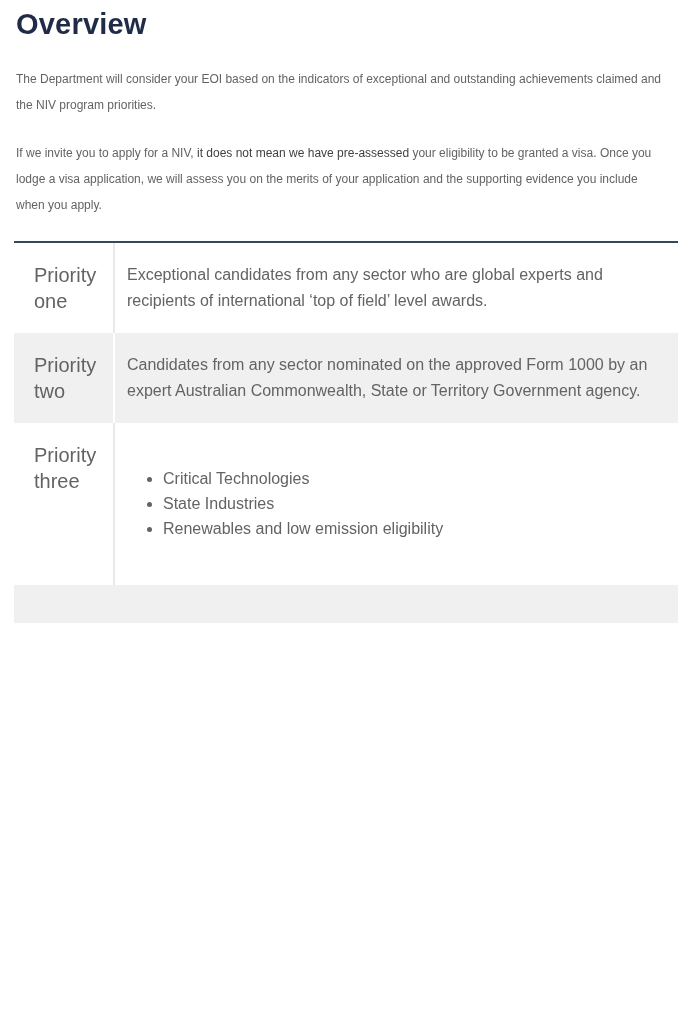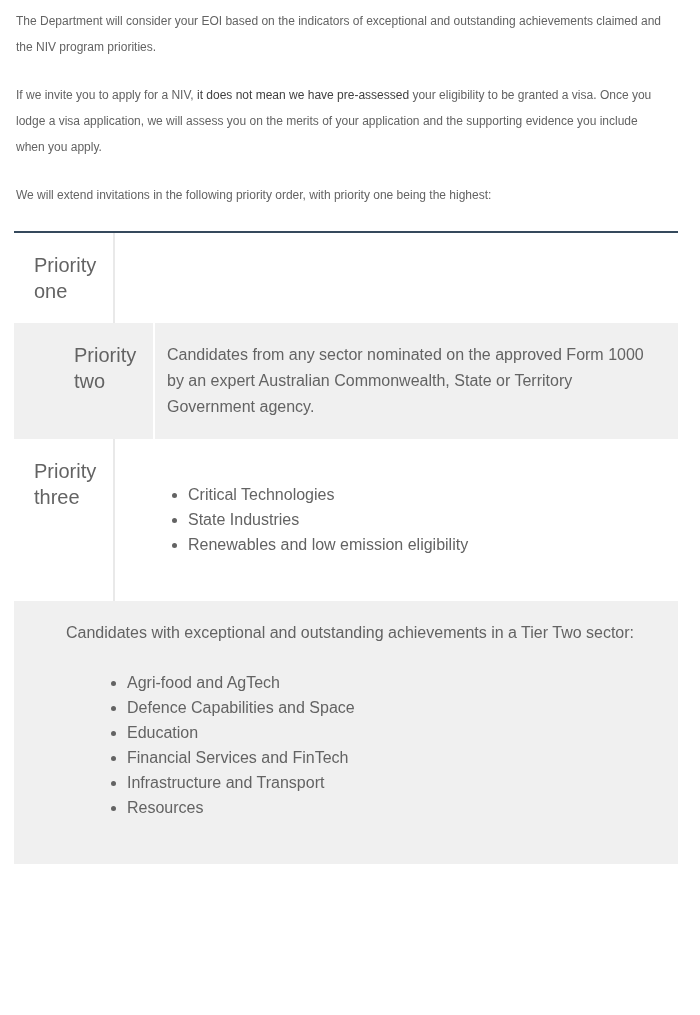--- a/index.html
+++ b/index.html
@@ -46,21 +46,20 @@
     border-top:2px solid var(--table-top-border);
     width:664px;
     margin-top:23px;
   }
   .t-row{
     display:flex;
     align-items:stretch;
   }
   .t-row.shaded{
     background:var(--row-shade);
-    padding-left:40px;
   }
   .t-label{
     flex:0 0 101px;
     width:101px;
     padding:19px 8px 19px 20px;
     border-right:2px solid var(--divider);
     font-size:20px;
     line-height:26px;
     color:var(--body-text);
   }
@@ -79,63 +78,56 @@
   }
   .t-content ul{
     margin:24px 0 25px 0;
     padding-left:36px;
     list-style:disc outside;
   }
   .t-content li{
     line-height:25px;
     font-size:16px;
     color:var(--body-text);
-    margin-left:25px;
   }
 </style>
 </head>
 <body>
 
 <div class="page">
 
+  <h2 class="page-title">Overview</h2>
 
   <p class="body-para">The Department will consider your EOI based on the indicators of exceptional and outstanding achievements claimed and the NIV program priorities.</p>
 
   <p class="body-para"><span>If we invite you to apply for a NIV, </span><b>it does not mean we have pre-assessed</b><span> your eligibility to be granted a visa. Once you lodge a visa application, we will assess you on the merits of your application and the supporting evidence you include when you apply.</span></p>
 
-  <p class="body-para">We will extend invitations in the following priority order, with priority one being the highest:</p>
 
   <div class="priority-table">
       <div class="t-row">
         <div class="t-label">Priority one</div>
+        <div class="t-content">
+          <p>Exceptional candidates from any sector who are global experts and recipients of international ‘top of field’ level awards.</p>
+        </div>
       </div>
       <div class="t-row shaded">
         <div class="t-label">Priority two</div>
         <div class="t-content">
           <p>Candidates from any sector nominated on the approved Form 1000 by an expert Australian Commonwealth, State or Territory Government agency.</p>
         </div>
       </div>
       <div class="t-row">
         <div class="t-label">Priority three</div>
         <div class="t-content">
           <ul>
             <li>Critical Technologies</li>
             <li>State Industries</li>
             <li>Renewables and low emission eligibility</li>
           </ul>
         </div>
       </div>
       <div class="t-row shaded">
         <div class="t-content">
-          <p>Candidates with exceptional and outstanding achievements in a Tier Two sector:</p>
-          <ul>
-            <li>Agri-food and AgTech</li>
-            <li>Defence Capabilities and Space</li>
-            <li>Education</li>
-            <li>Financial Services and FinTech</li>
-            <li>Infrastructure and Transport</li>
-            <li>Resources</li>
-          </ul>
         </div>
       </div>
     </div>
 
 </div>
 
 </body></html>

